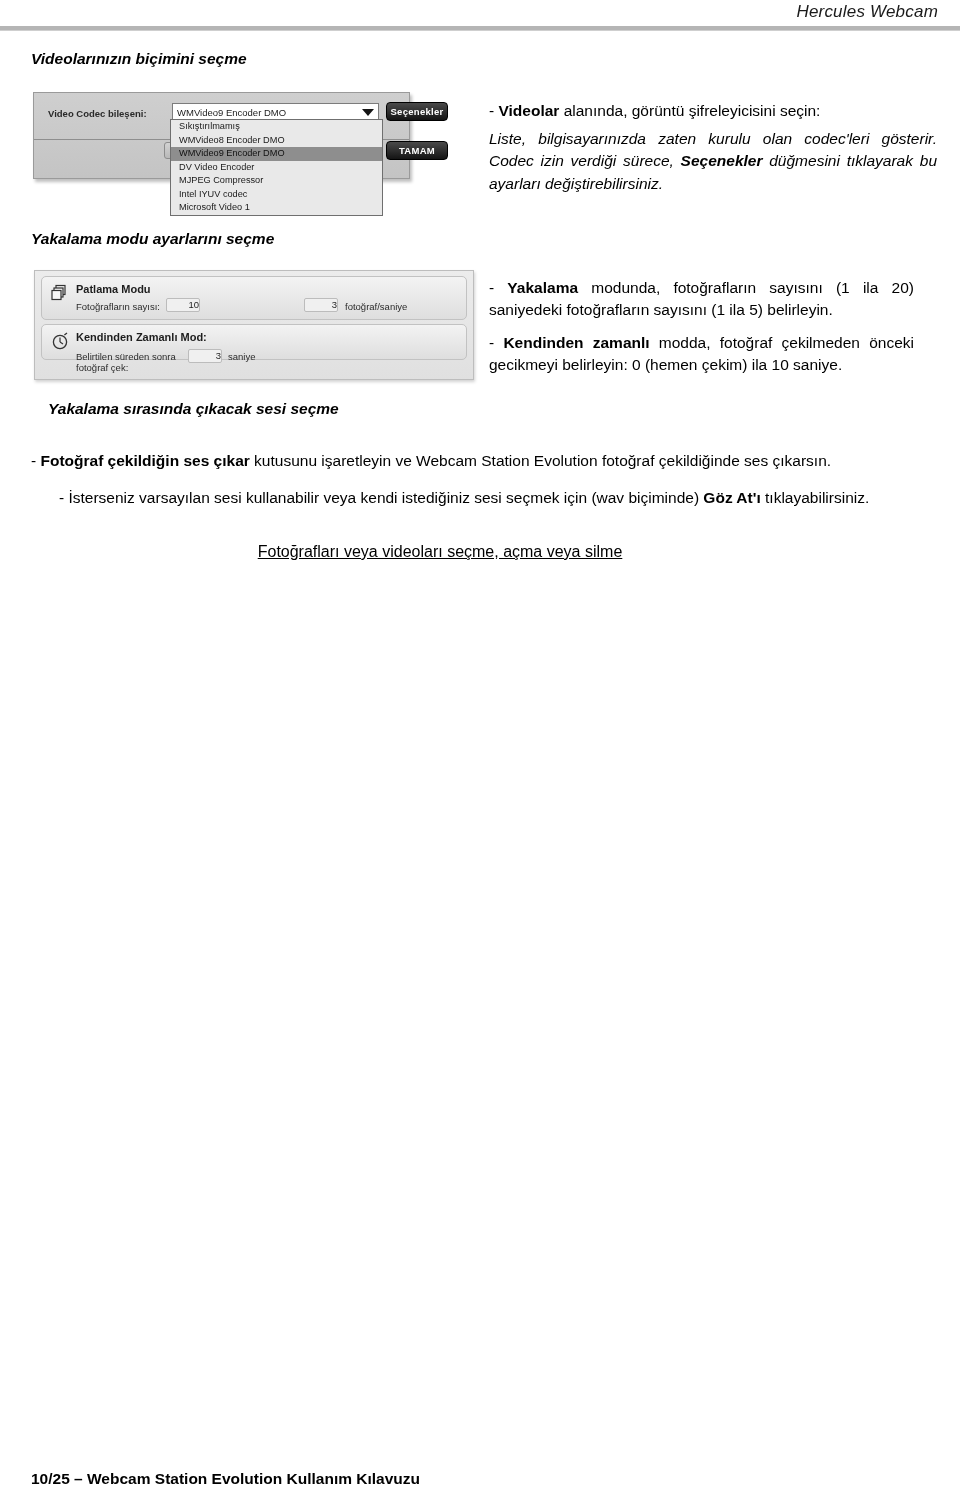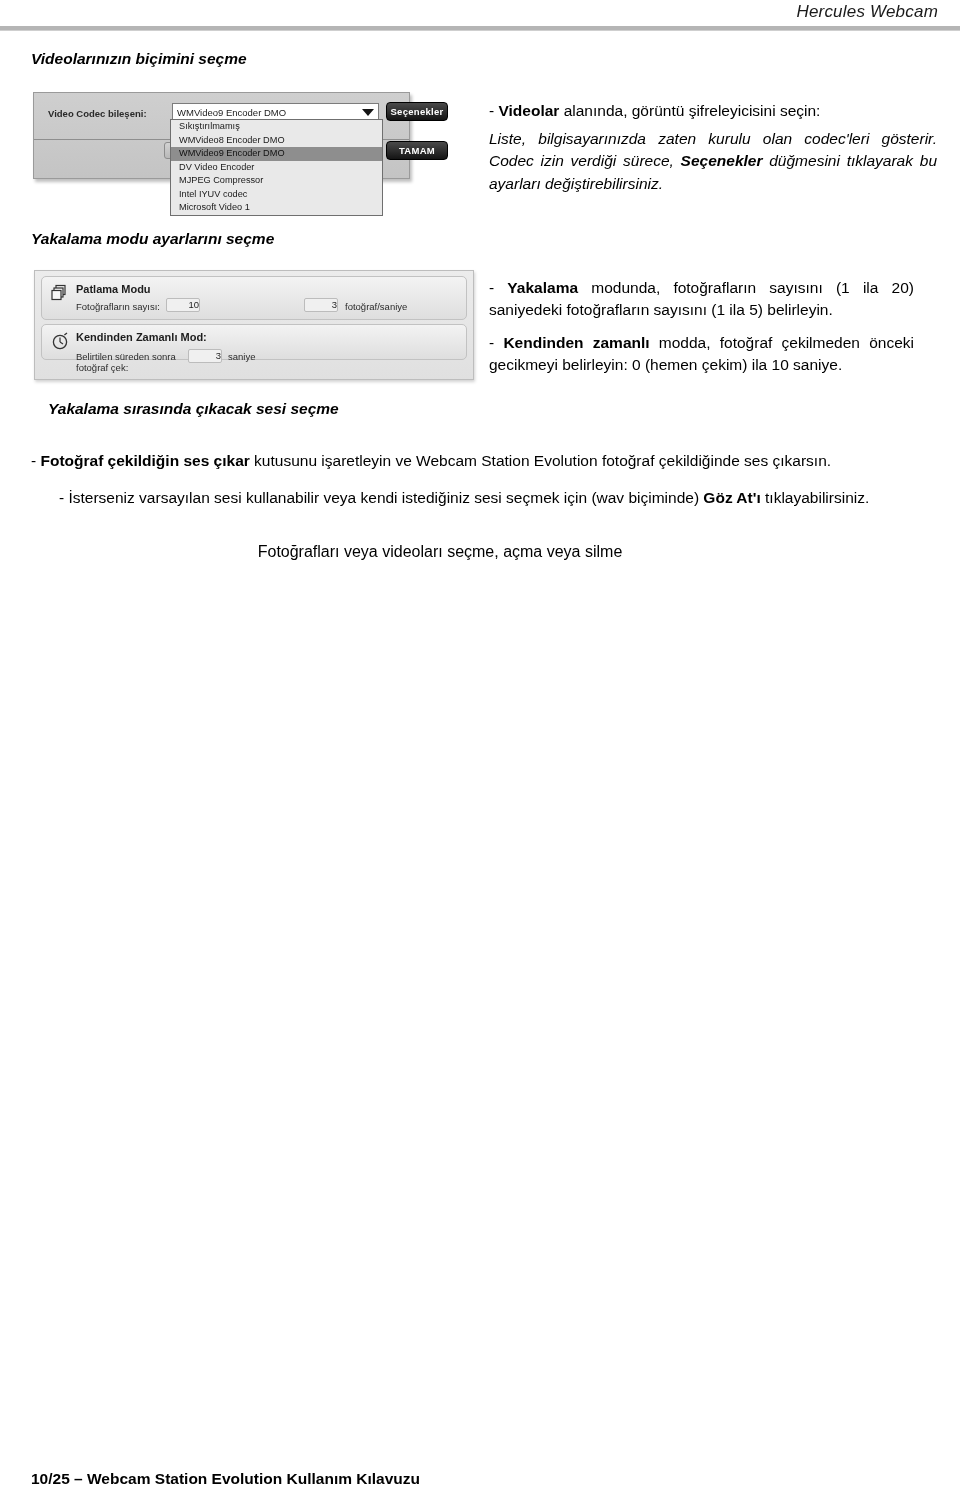--- a/index.html
+++ b/index.html
@@ -77,20 +77,21 @@
 
   .centered-heading {
     position: absolute;
     left: 0;
     top: 543px;
     width: 960px;
     text-align: center;
     font-size: 16px;
     padding-right: 80px;
     box-sizing: border-box;
+    text-decoration: underline;
   }
 
   
   .page-footer {
     position: absolute;
     left: 31px;
     top: 1470px;
     font-size: 15.5px;
     font-weight: bold;
     white-space: nowrap;

